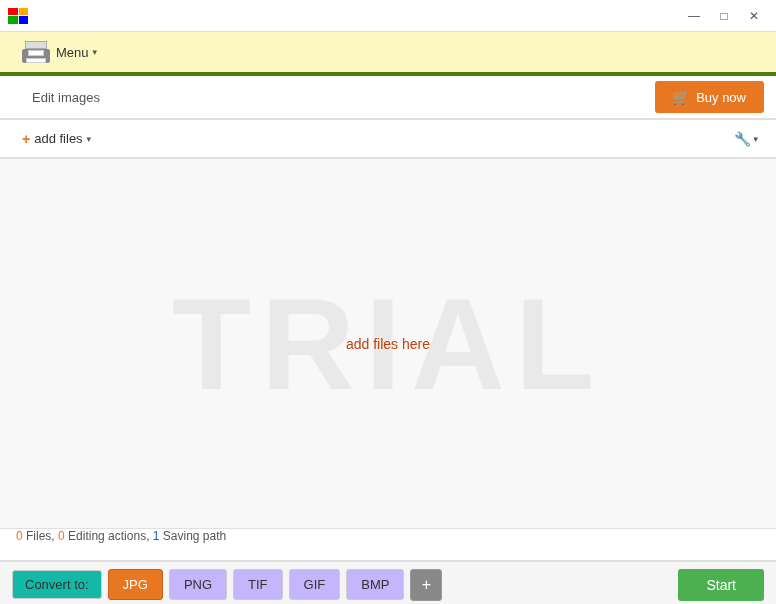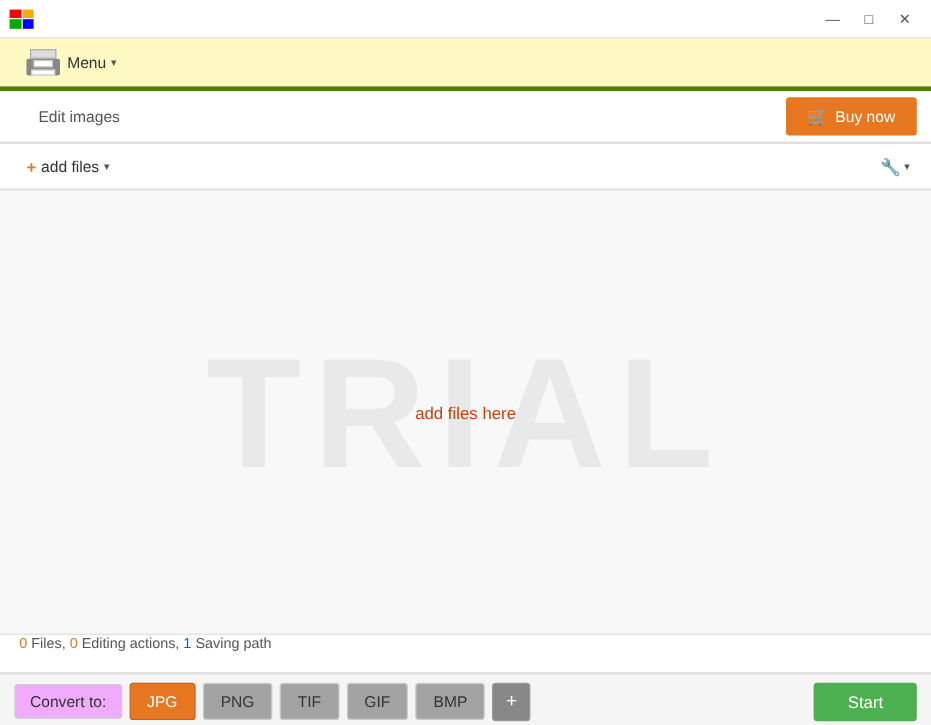--- a/index.html
+++ b/index.html
@@ -235,30 +235,30 @@
       height: 46px;
       display: flex;
       align-items: center;
       padding: 0 12px;
       gap: 6px;
       border-top: 1px solid #ddd;
     }
     .convert-label {
       font-size: 13px;
       color: #333;
-      background: #f0abfc;
+      background: #14b8a6;
       padding: 6px 12px;
       border: 1px solid #ccc;
       border-radius: 3px;
       white-space: nowrap;
     }
     .format-btn {
       padding: 7px 14px;
       border: 1px solid #ccc;
-      background: #a3a3a3;
+      background: #c4b5fd;
       cursor: pointer;
       font-size: 13px;
       border-radius: 3px;
       color: #333;
     }
     .format-btn.active {
       background: #e87722;
       color: white;
       border-color: #c86018;
     }

